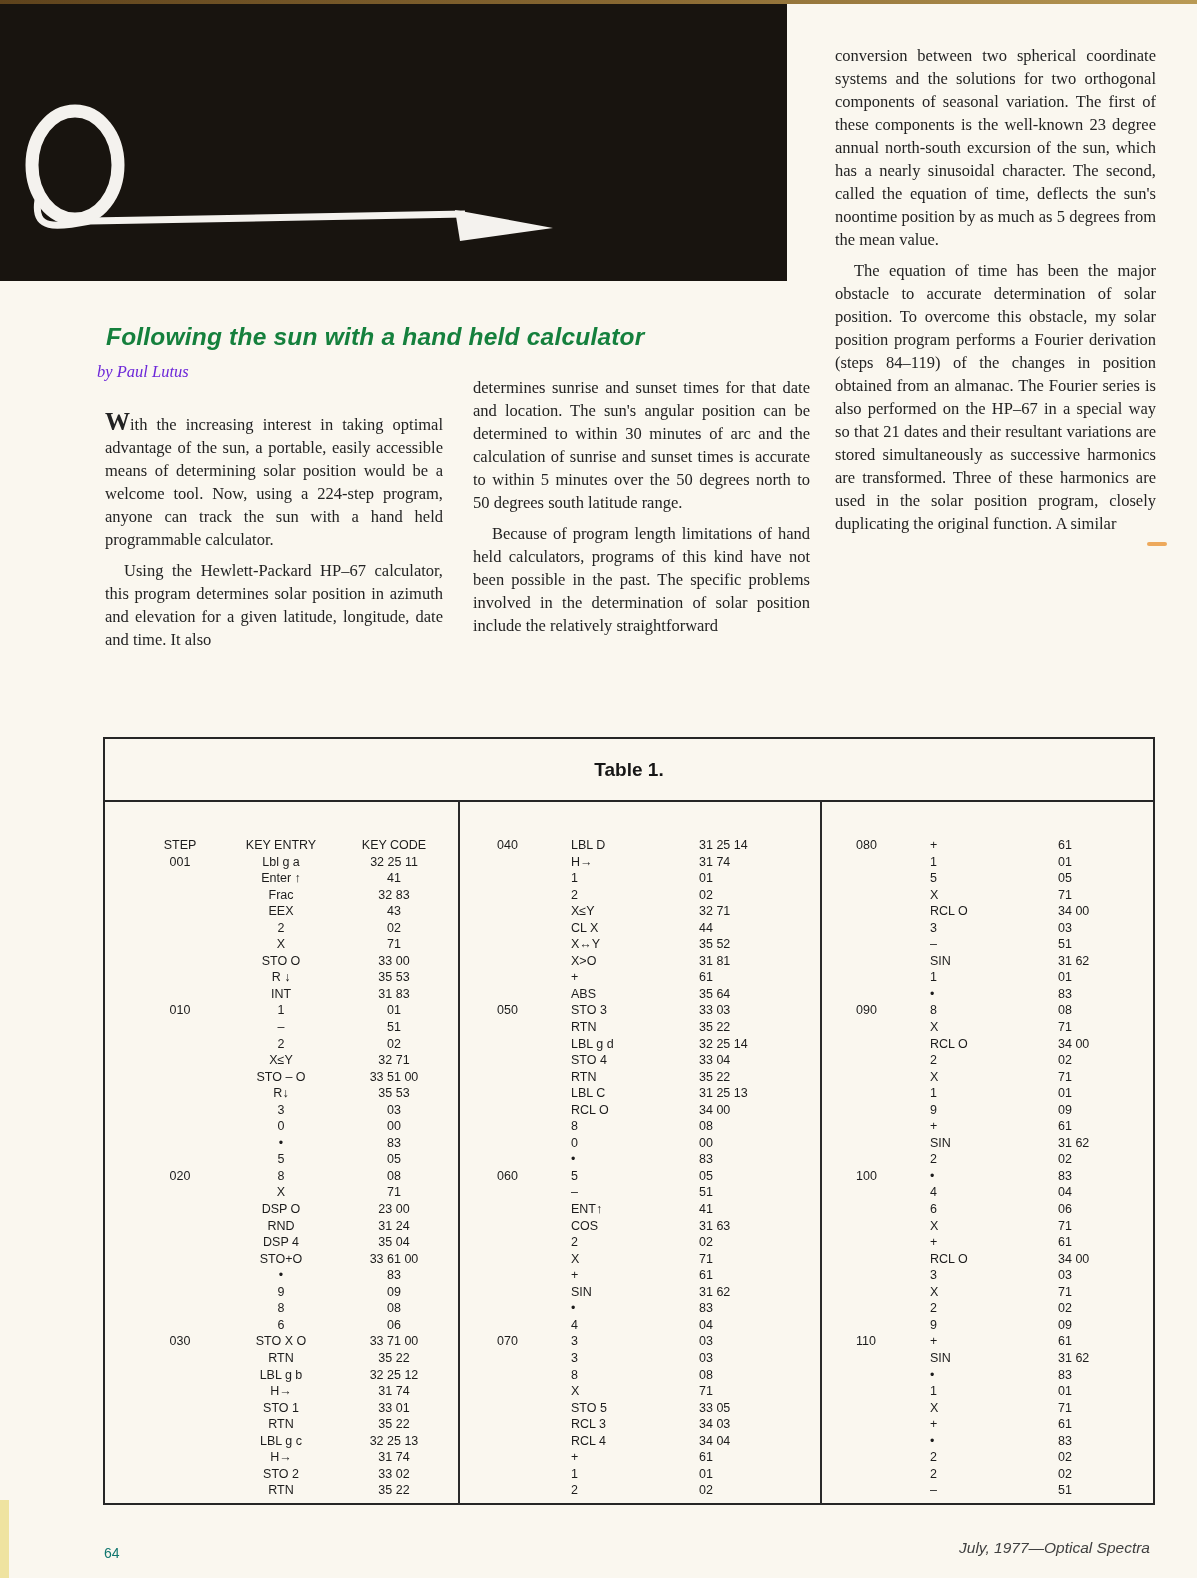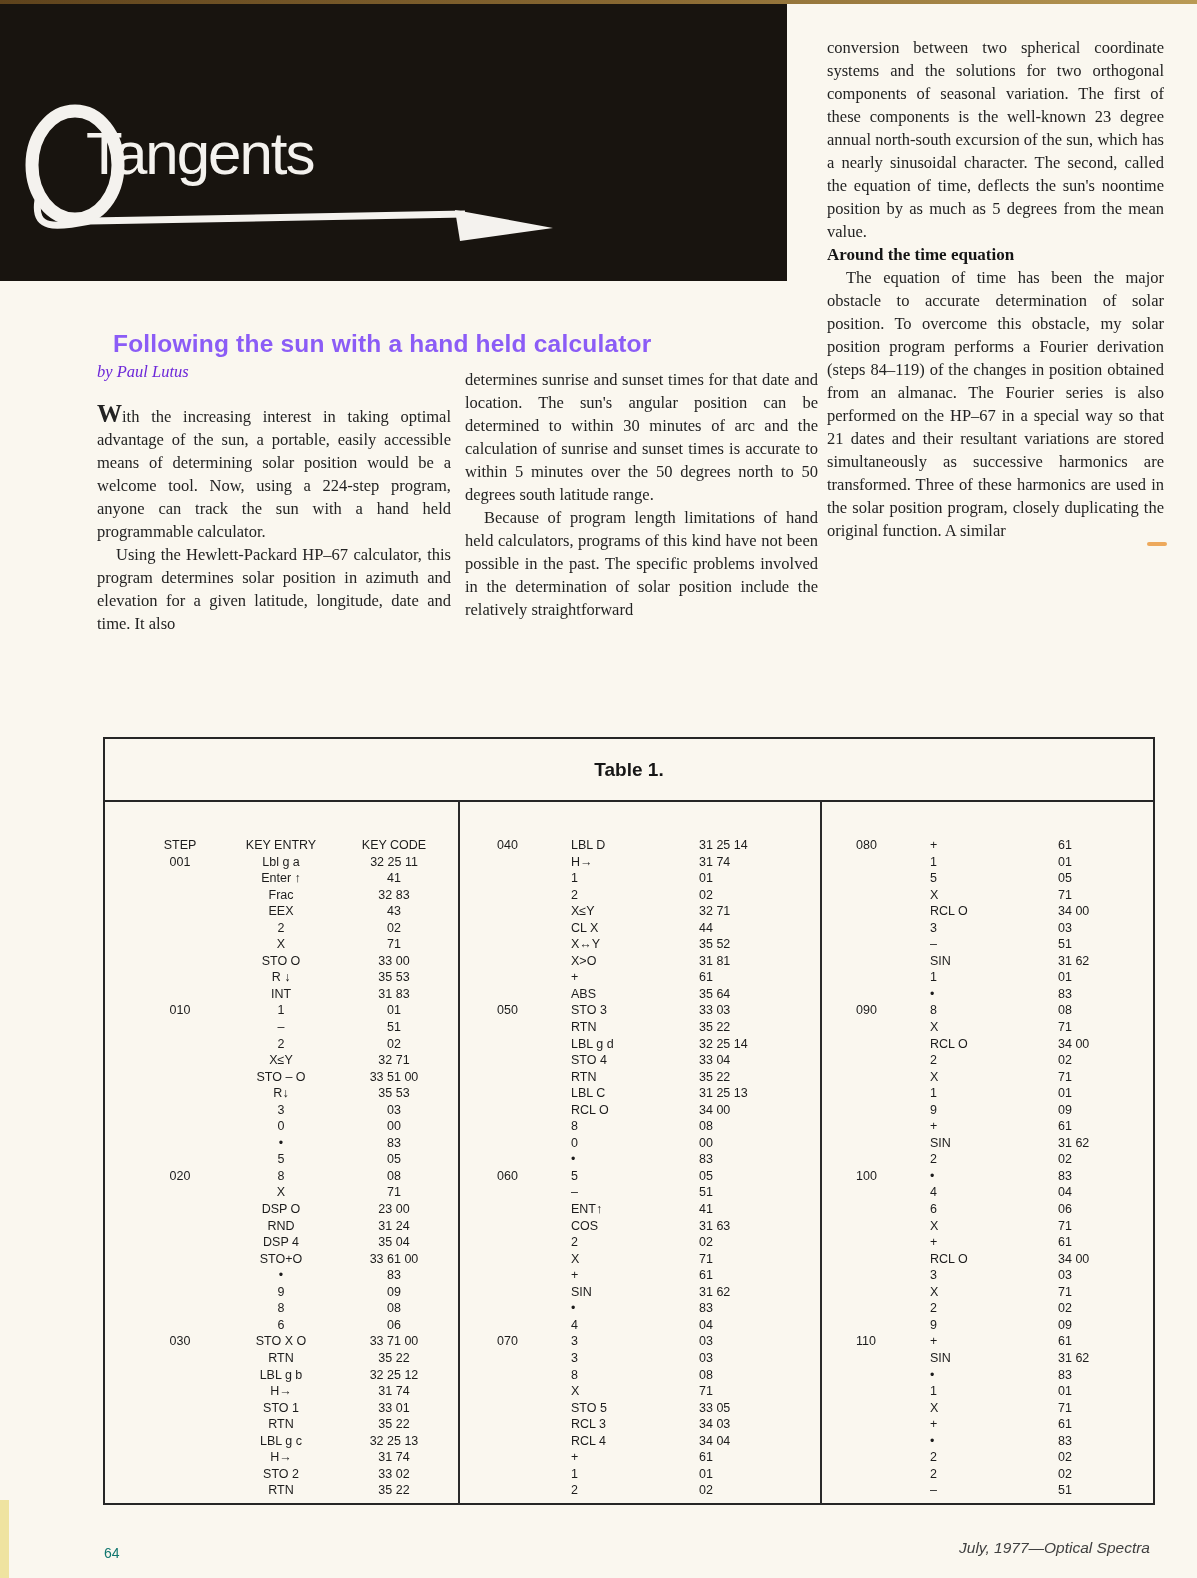--- a/index.html
+++ b/index.html
@@ -11,26 +11,26 @@
   .left-yellow-strip{position:absolute;left:0;top:1500px;width:9px;height:78px;background:#efe3a0;}
   .orange-mark{position:absolute;left:1147px;top:542px;width:20px;height:4px;background:#eda95c;border-radius:2px;}
 
   
   .banner{position:absolute;left:0;top:4px;width:787px;height:277px;background:#18140f;}
   .banner svg{position:absolute;left:0;top:0;}
   .logo-text{position:absolute;left:86px;top:120px;font-family:"Liberation Sans",sans-serif;
              font-size:60px;font-weight:normal;letter-spacing:-2px;color:#f4f2ee;line-height:60px;}
 
   
-  .article-title{position:absolute;left:97px;top:314px;width:700px;margin:16px;
+  .article-title{position:absolute;left:97px;top:314px;width:700px;margin:9px;
                  font-family:"Liberation Sans",sans-serif;font-size:24.5px;font-weight:bold;
-                 letter-spacing:.2px;color:#8b5cf6;}
+                 letter-spacing:.2px;color:#15803d;font-style:italic;}
   .byline{position:absolute;left:97px;top:362px;font-style:italic;font-size:16.5px;color:#6d28d9;}
   .bodycol{position:absolute;font-size:16.5px;line-height:23px;text-align:justify;color:#232323;}
-  .bodycol p{margin:0;font-family:Liberation Serif, serif;}
+  .bodycol p{margin:8px;font-family:Liberation Serif, serif;}
   .bodycol p.indent{text-indent:19px;}
   .col1{left:97px;top:402px;width:354px;}
   .col2{left:465px;top:368px;width:353px;}
   .col3{left:827px;top:36px;width:337px;}
   .dropcap{font-size:25px;font-weight:bold;line-height:23px;}
   .subhead{font-family:"Liberation Sans",sans-serif;font-size:17px;font-weight:bold;color:#151515;
            margin:9px 0 4px 0;text-align:left;}
 
   
   .table-box{position:absolute;left:103px;top:737px;width:1052px;height:768px;
@@ -60,26 +60,24 @@
 <div class="page">
 
   <div class="top-strip"></div>
 
   <div class="banner">
     <svg width="787" height="277" viewBox="0 0 787 277">
       <ellipse cx="75" cy="161" rx="43" ry="54" fill="none" stroke="#f4f2ee" stroke-width="13"></ellipse>
       <path d="M 38 196 C 33 226 55 224 90 217 L 465 210" fill="none" stroke="#f4f2ee" stroke-width="7"></path>
       <polygon points="455,206 553,224 460,237" fill="#f4f2ee"></polygon>
     </svg>
-    <div class="logo-text">Tangents</div>
   </div>
 
   <div class="bodycol col3">
     <p>conversion between two spherical coordinate systems and the solutions for two orthogonal components of seasonal variation. The first of these components is the well-known 23 degree annual north-south excursion of the sun, which has a nearly sinusoidal character. The second, called the equation of time, deflects the sun's noontime position by as much as 5 degrees from the mean value.</p>
-    <p class="subhead">Around the time equation</p>
     <p class="indent">The equation of time has been the major obstacle to accurate determination of solar position. To overcome this obstacle, my solar position program performs a Fourier derivation (steps 84–119) of the changes in position obtained from an almanac. The Fourier series is also performed on the HP–67 in a special way so that 21 dates and their resultant variations are stored simultaneously as successive harmonics are transformed. Three of these harmonics are used in the solar position program, closely duplicating the original function. A similar</p>
   </div>
 
   <h1 class="article-title">Following the sun with a hand held calculator</h1>
   <div class="byline">by Paul Lutus</div>
 
   <div class="bodycol col1">
     <p><span class="dropcap">W</span><span>ith the increasing interest in taking optimal advantage of the sun, a portable, easily accessible means of determining solar position would be a welcome tool. Now, using a 224-step program, anyone can track the sun with a hand held programmable calculator.</span></p>
     <p class="indent">Using the Hewlett-Packard HP–67 calculator, this program determines solar position in azimuth and elevation for a given latitude, longitude, date and time. It also</p>
   </div>

